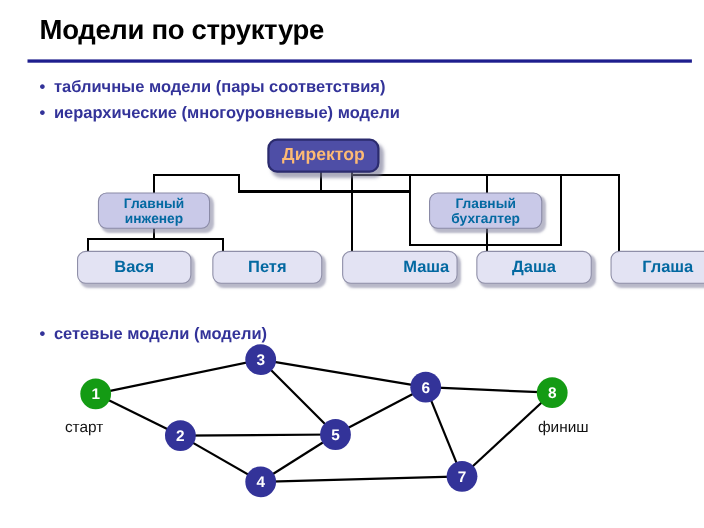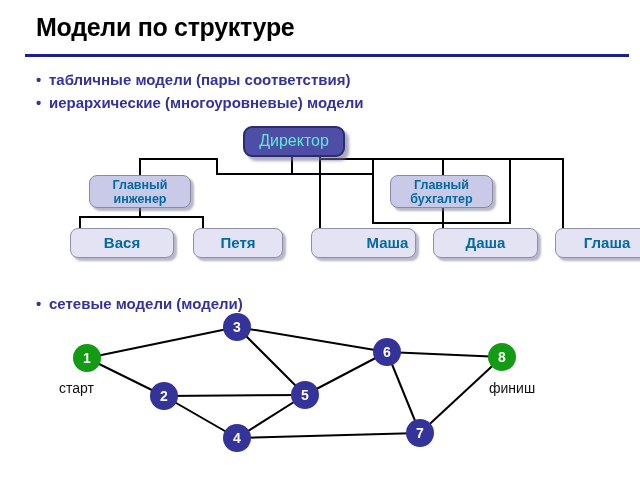--- a/index.html
+++ b/index.html
@@ -26,30 +26,30 @@
   #org-connectors line{shape-rendering:crispEdges;}
 
   .obox{
     position:absolute;text-align:center;box-sizing:border-box;color:#0369a1;
     border-radius:8px;background:#e3e3f3;border:1px solid #8f8fa8;
     box-shadow:3px 3px 2px rgba(125,125,155,0.55);
   }
   .director{
     left:243px;top:126px;width:102px;height:31px;
     background:#4e4ea6;border:2px solid #2b2b6e;border-radius:9px;
-    color:#5eead4;font-weight:normal;font-size:16px;line-height:26px;
+    color:#fdba74;font-weight:bold;font-size:16px;line-height:26px;
     box-shadow:4px 4px 3px rgba(115,115,145,0.6);
   }
   .mgr{height:33px;background:#c9c9e8;border:1px solid #8a8aa6;font-weight:bold;
        font-size:12.5px;line-height:14px;padding-top:2px;}
   .mgr1{left:89px;top:175px;width:102px;}
   .mgr2{left:390px;top:175px;width:103px;}
   .emp{height:30px;font-weight:bold;font-size:15px;line-height:28px;margin-left:43px;}
   .emp0{left:27px;top:228px;width:104px;}
-  .emp1{left:150px;top:228px;width:90px;}
+  .emp1{left:150px;top:228px;width:100px;}
   .emp2{left:268px;top:228px;width:105px;padding-left:48px;}
   .emp3{left:390px;top:228px;width:105px;}
   .emp4{left:512px;top:228px;width:104px;}
 
   .gnode{
     position:absolute;width:28px;height:28px;border-radius:50%;
     color:#fff;font-weight:bold;font-size:14px;line-height:28px;text-align:center;
   }
   .gnode.blue{background:#333399;}
   .gnode.green{background:#149b14;}

